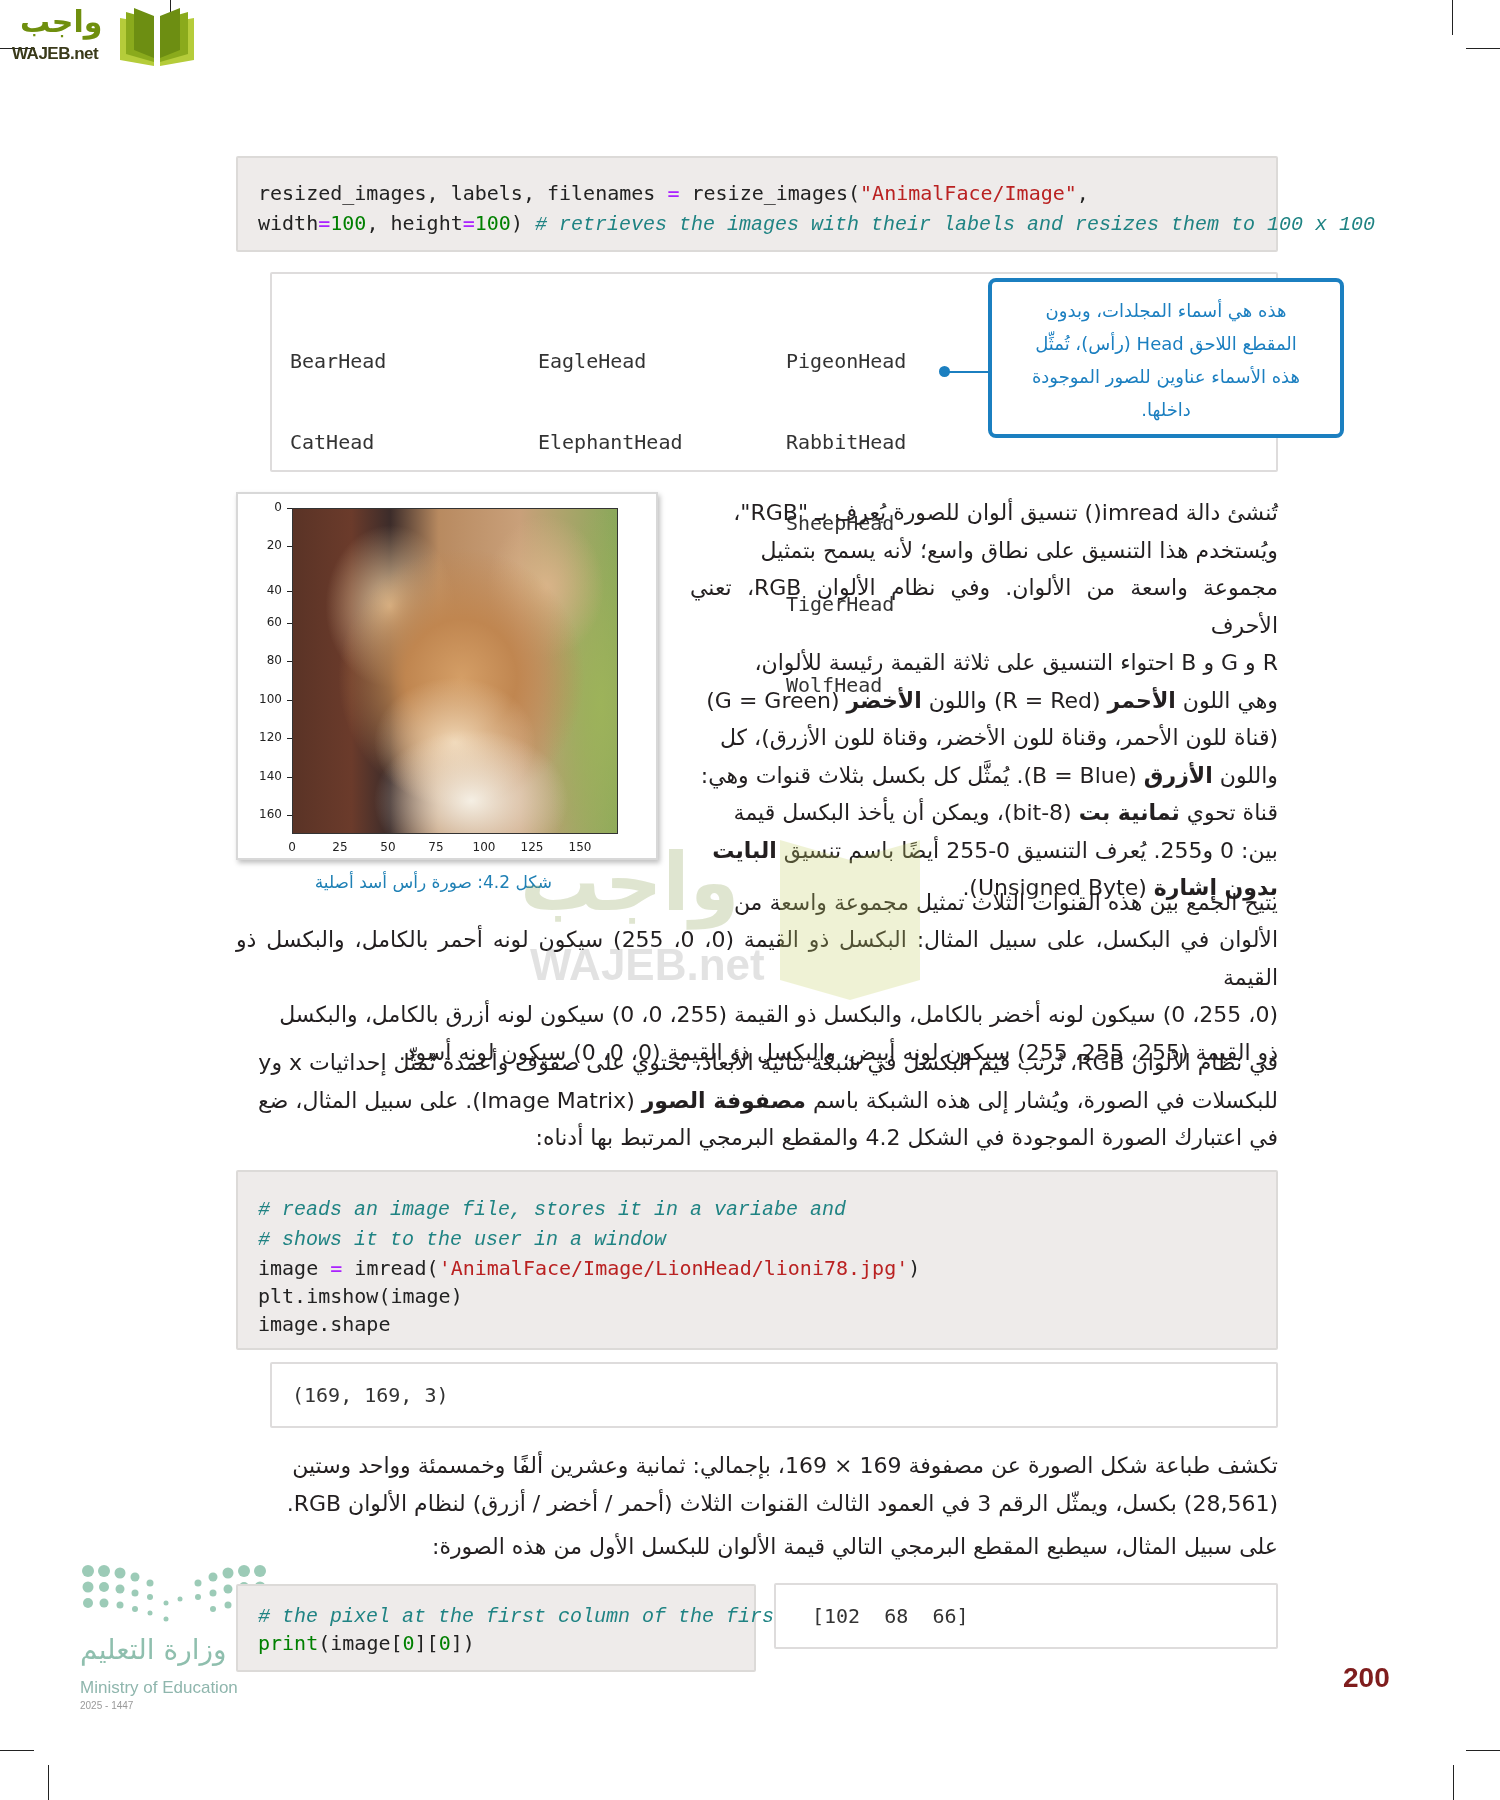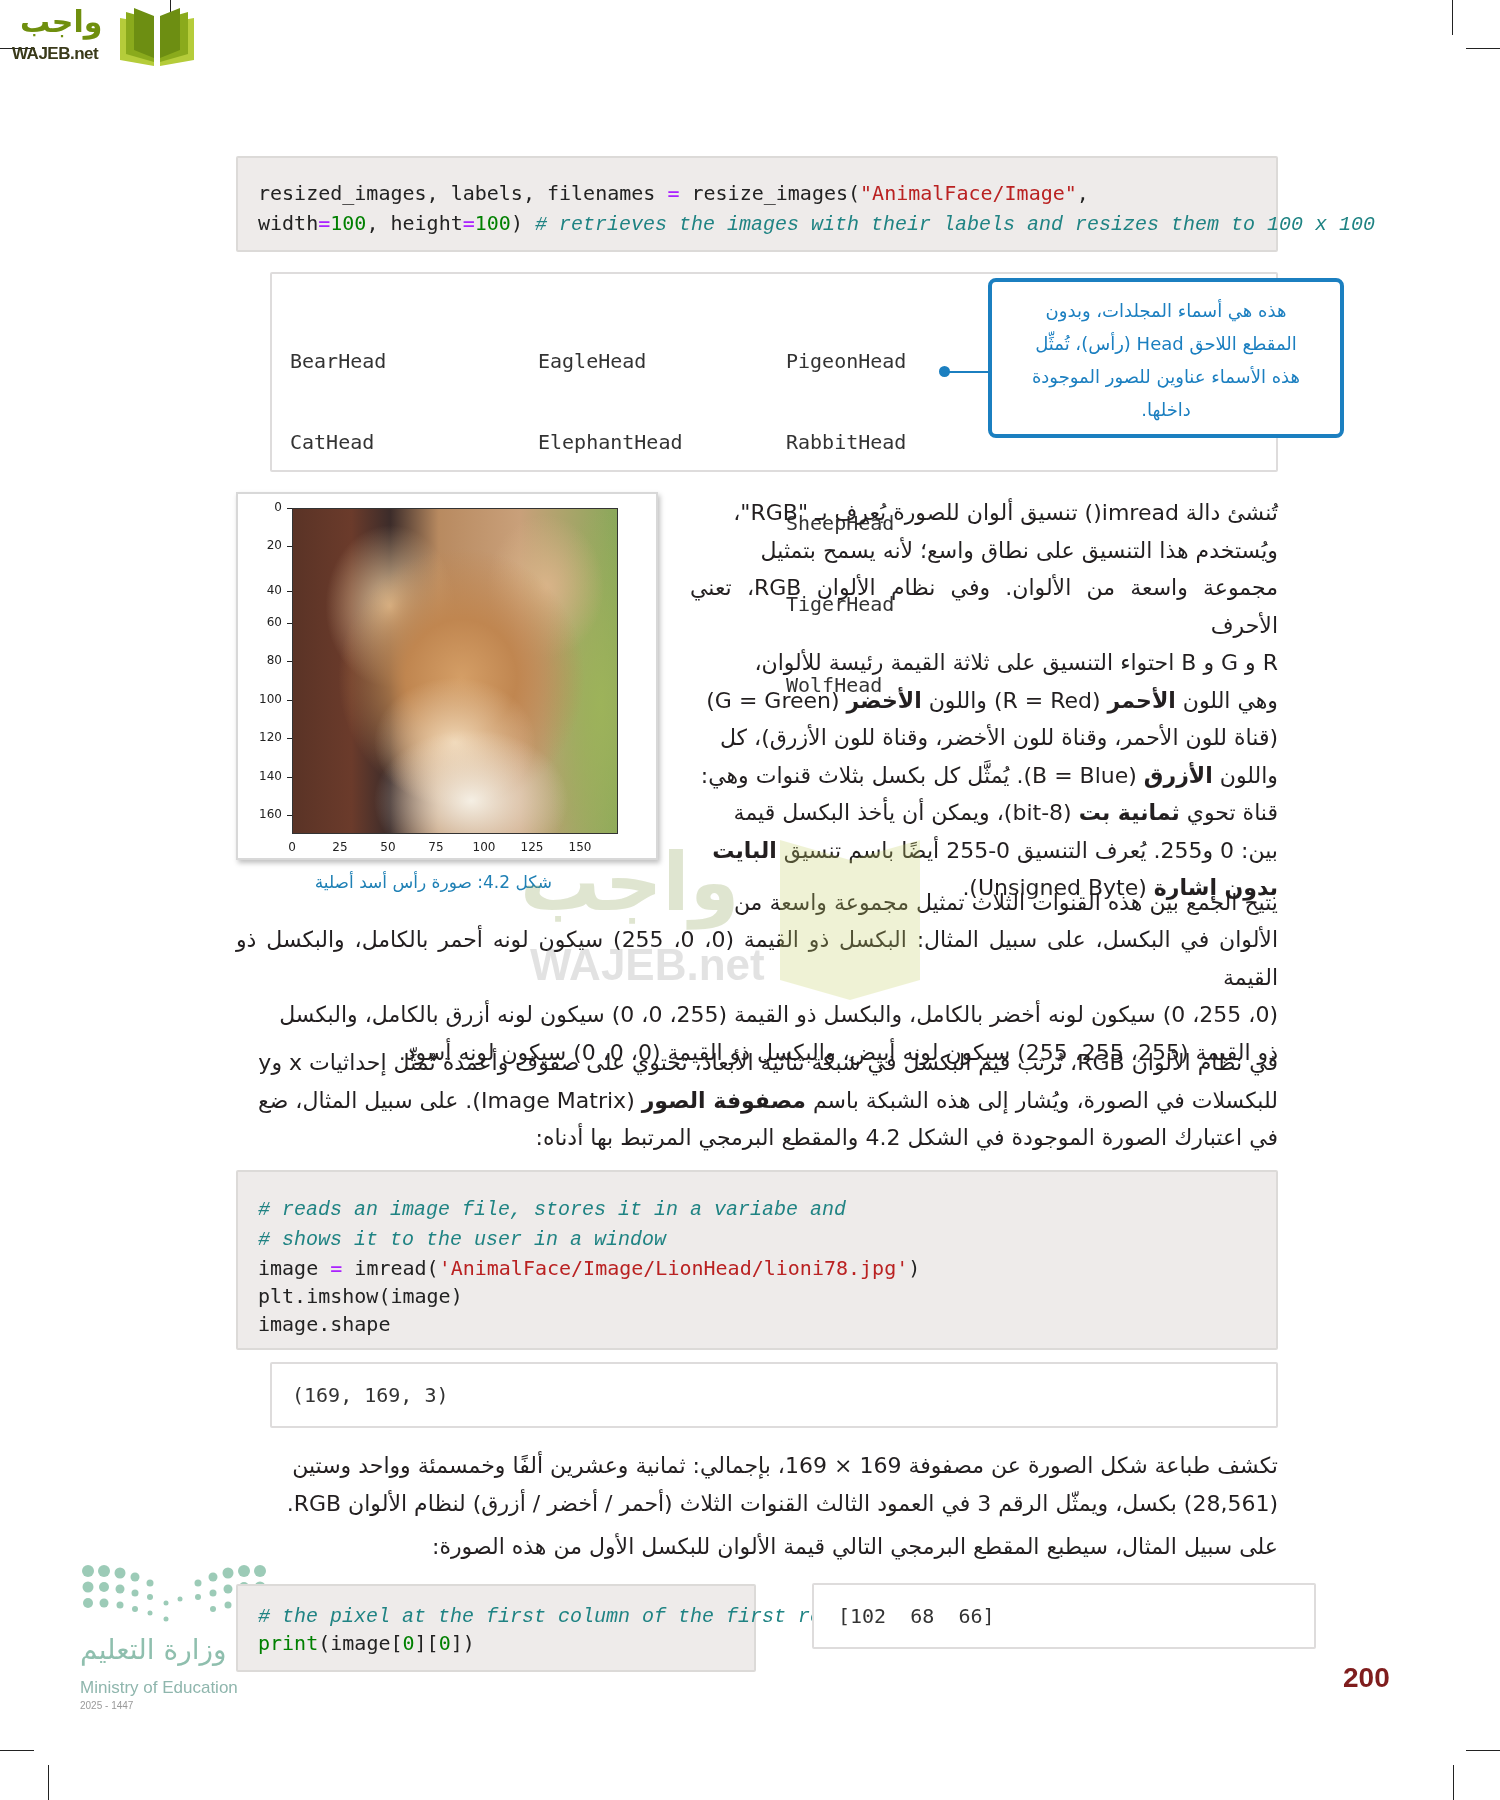--- a/index.html
+++ b/index.html
@@ -233,15 +233,15 @@
     </g>
   </svg>
   <div class="ministry-ar">وزارة التعليم</div>
   <div class="ministry-en">Ministry of Education</div>
   <div class="ministry-year">2025 - 1447</div>
 </div>
 
 <div class="code-block" style="left:236px;top:1584px;width:520px;height:88px;padding:16px 20px;line-height:26px;"><span class="cmt"># the pixel at the first column of the first row</span>
 <span class="num">print</span><span>(image[</span><span class="num">0</span><span>][</span><span class="num">0</span><span>])</span></div>
 
-<div class="out-block" style="left:812px;top:1583px;width:504px;height:66px;padding:18px 24px;"><span>[102  68  66]</span></div>
+<div class="out-block" style="left:774px;top:1583px;width:504px;height:66px;padding:18px 36px;"><span>[102  68  66]</span></div>
 
 <div class="page-number">200</div>
 
 </body></html>

